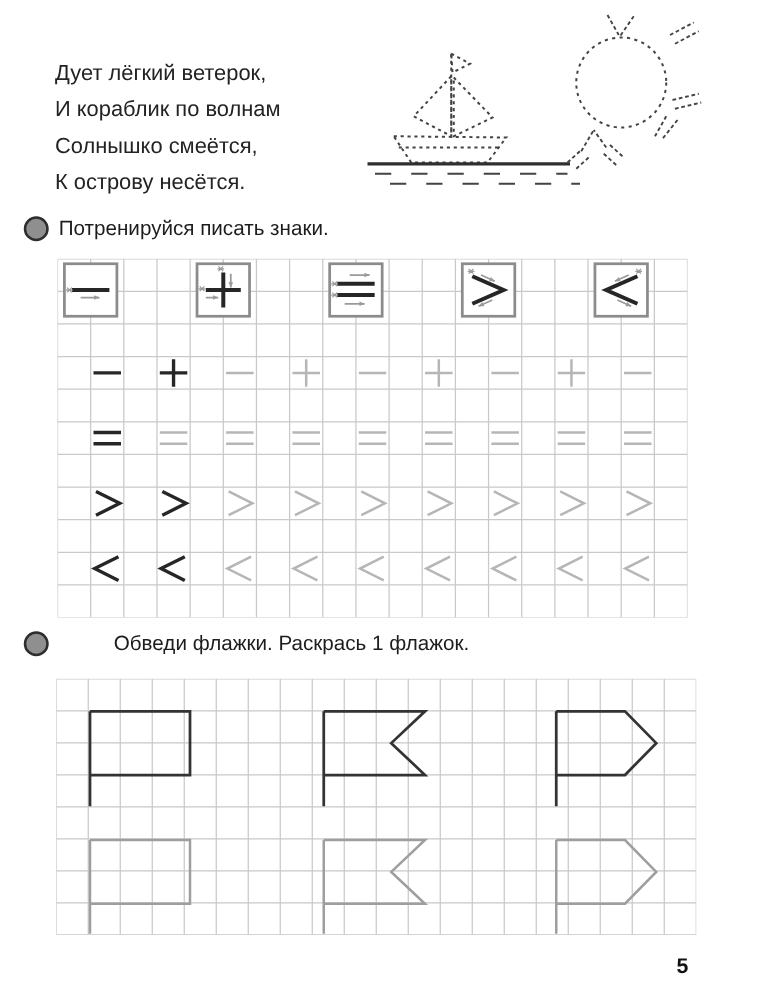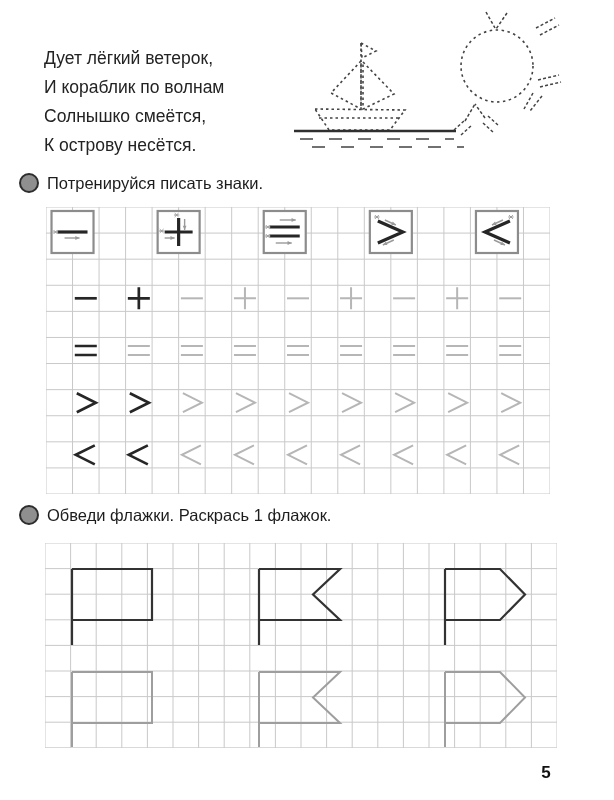--- a/index.html
+++ b/index.html
@@ -3,21 +3,21 @@
 <meta charset="utf-8">
 <style>
   html,body{margin:0;padding:0;}
   body{background:#ffffff;font-family:"Liberation Sans", sans-serif;}
   #page{position:relative;width:614px;height:800px;background:#ffffff;overflow:hidden;}
   .poem{position:absolute;left:44px;top:44px;font-size:17.5px;line-height:29px;color:#232323;}
   .task-header{position:absolute;display:flex;align-items:flex-end;}
   .task-bullet{width:16px;height:16px;border-radius:50%;background:#8f8f8f;border:2.5px solid #2d2d2d;box-sizing:content-box;flex:0 0 auto;}
   .task-label{margin-left:8px;font-size:16.5px;color:#1d1d1d;}
   #task1{left:19px;top:173px;}
-  #task2{left:19px;top:505px;}
+  #task2{left:19px;top:505px;gap:44px;}
   .grid-svg{position:absolute;display:block;}
   #practice-grid{left:46px;top:207px;}
   #flags-grid{left:45px;top:543px;}
   #illustration{position:absolute;left:288px;top:5px;}
   .page-number{position:absolute;left:533px;top:763px;width:26px;text-align:center;font-size:17px;font-weight:bold;color:#111;}
 </style>
 </head>
 <body>
 
 <div id="page">

